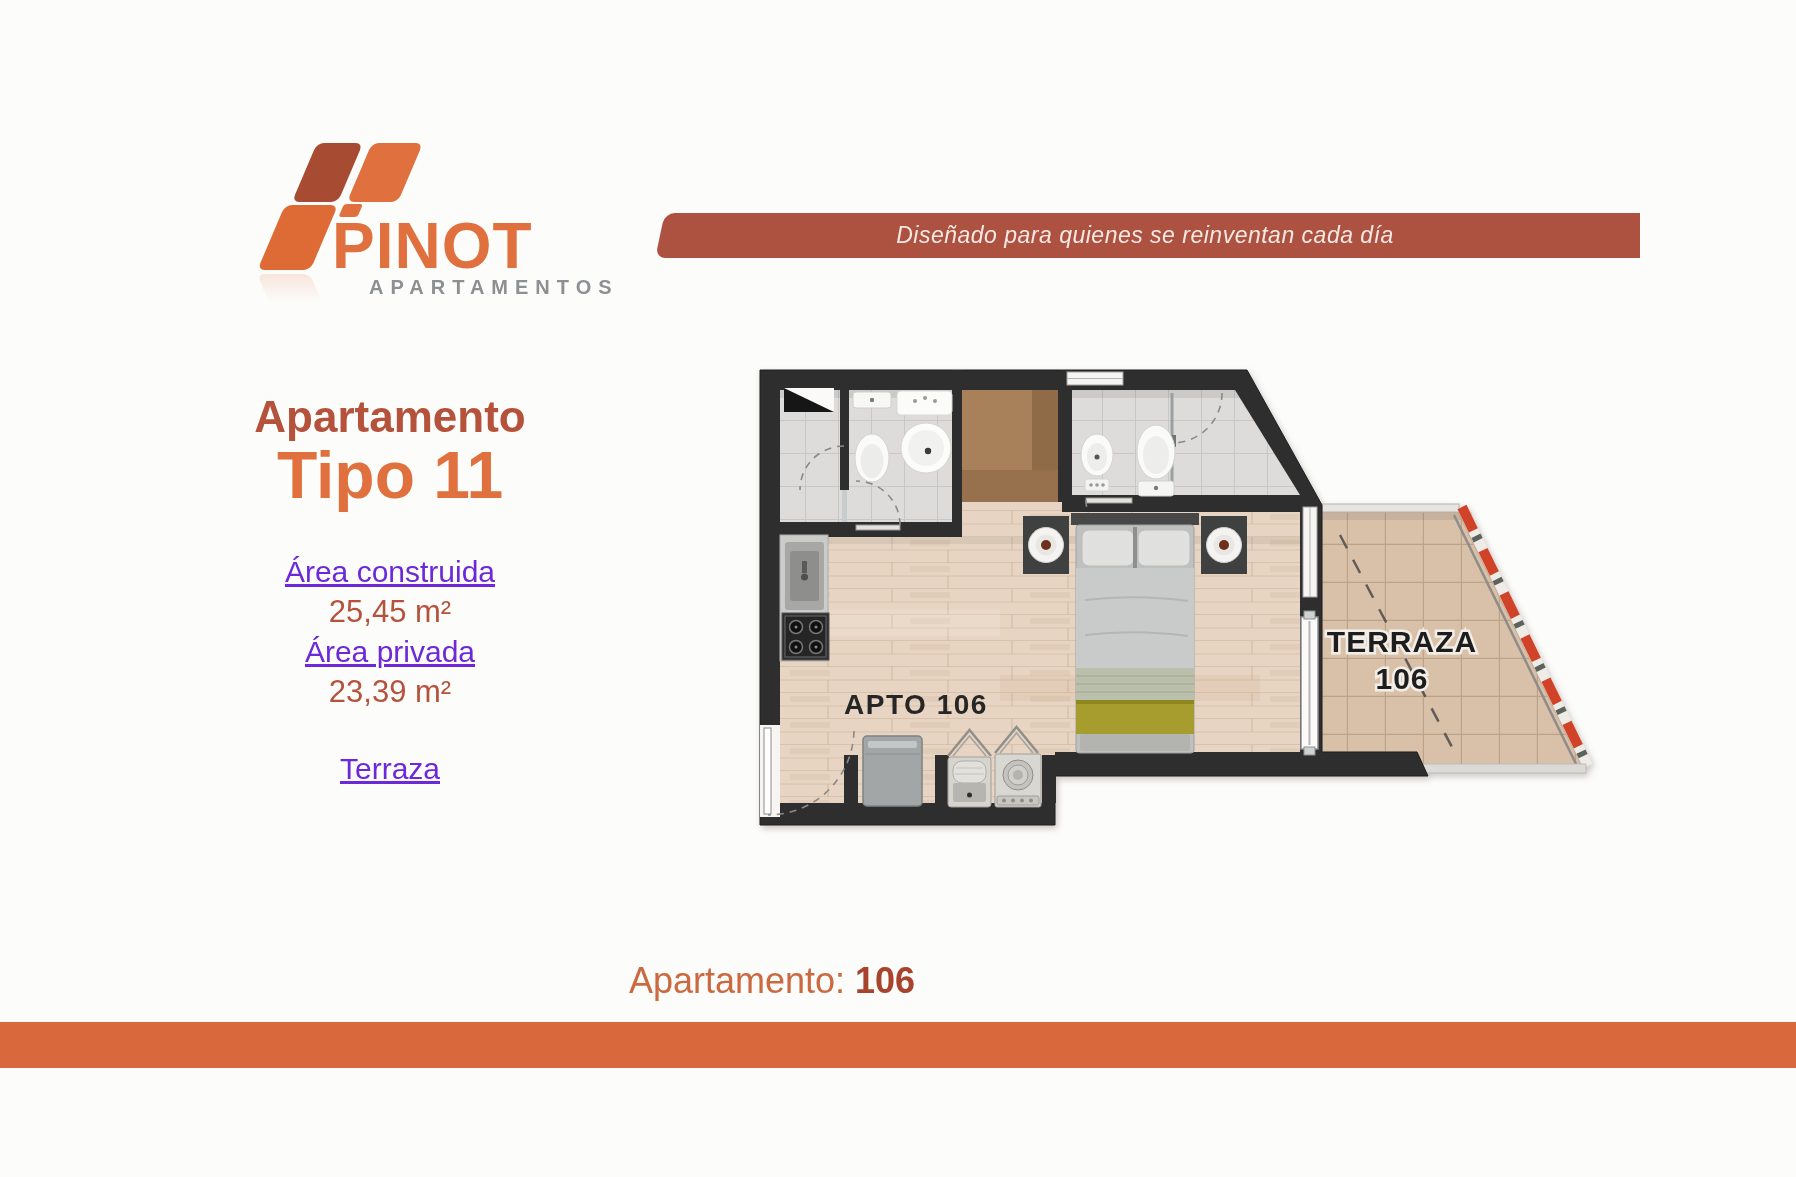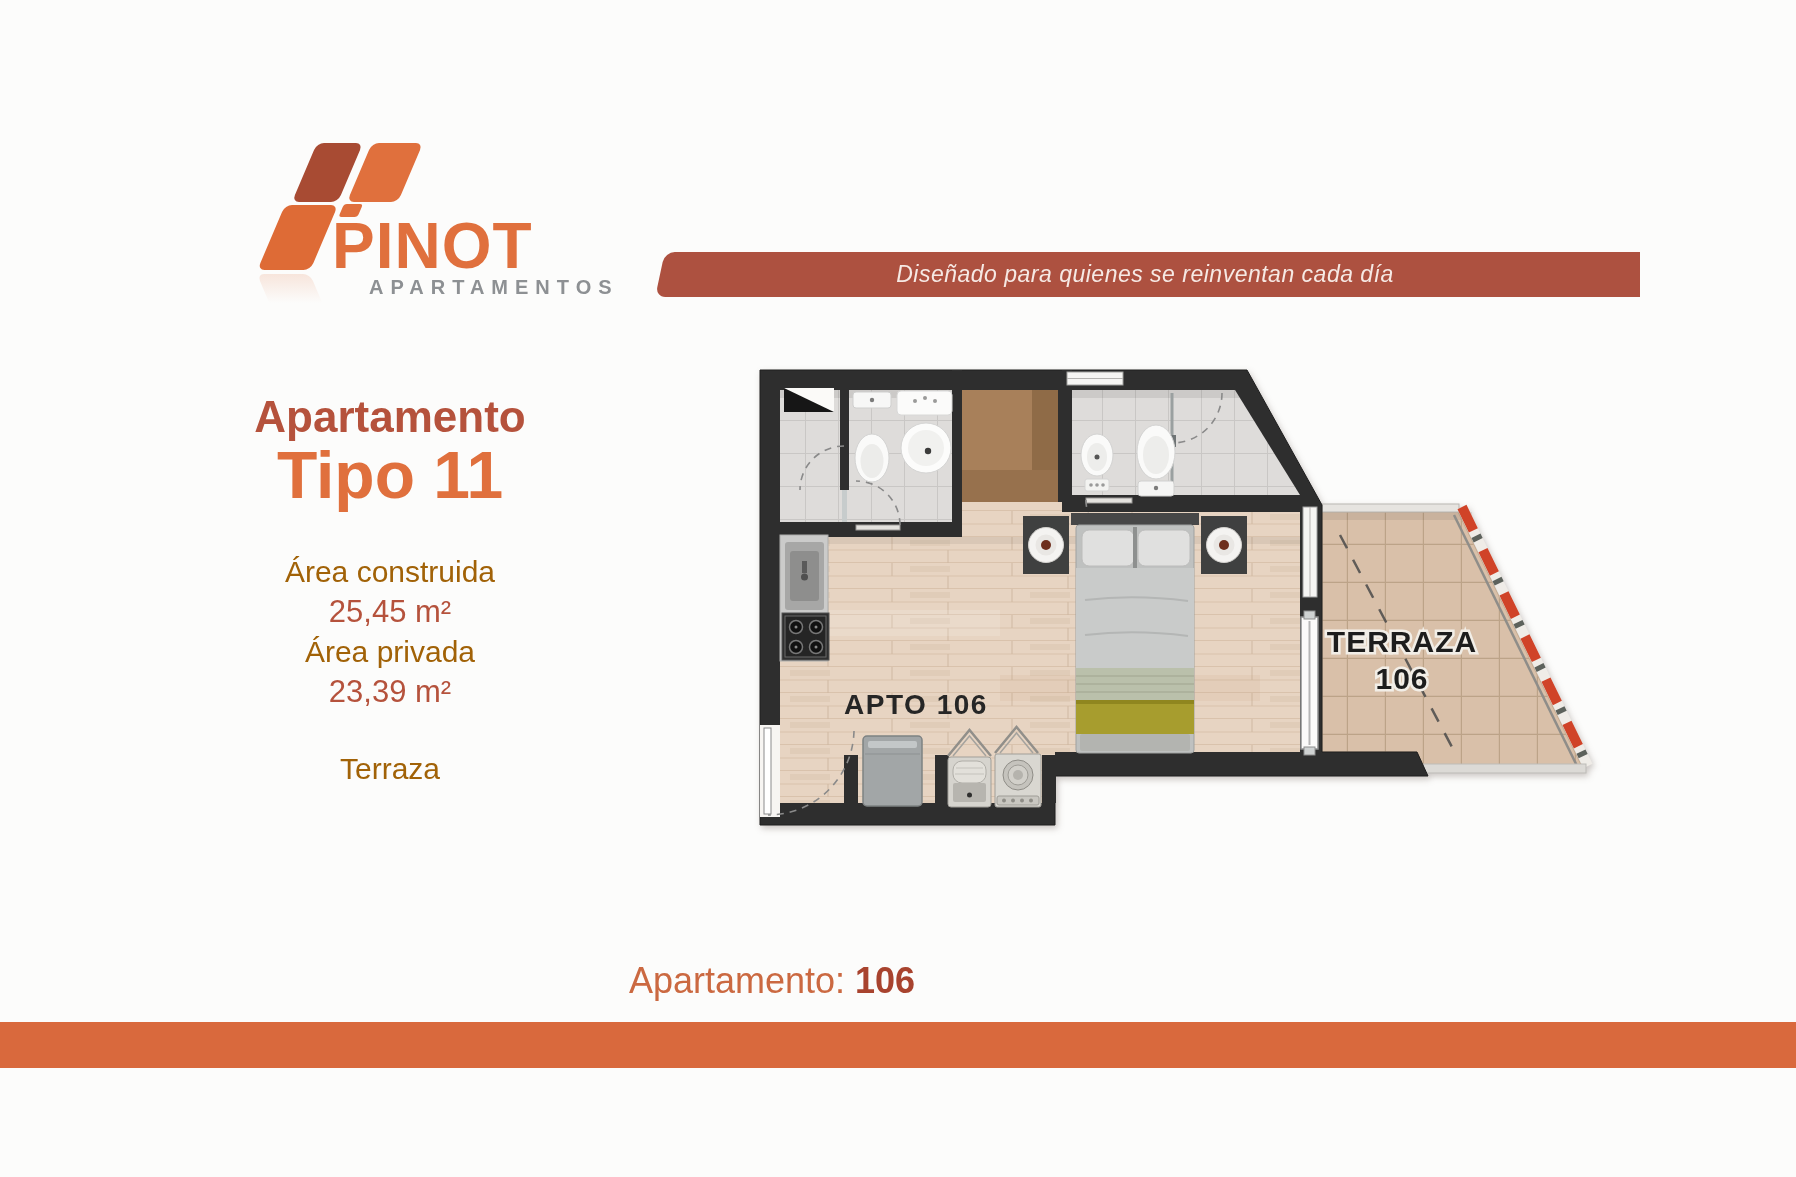--- a/index.html
+++ b/index.html
@@ -12,31 +12,31 @@
   .ls3{left:285px;top:205px;width:53px;height:65px;background:#de6b36;}
   .ls4{left:344px;top:204px;width:19px;height:13px;background:#e0703d;border-radius:3px;}
   .ls-reflect{left:257px;top:274px;width:53px;height:34px;border-radius:7px;
       background:linear-gradient(to bottom,#de6b36 0%,rgba(222,107,54,0) 85%);
       opacity:.16;transform:skewX(23deg);transform-origin:0 0;position:absolute;}
   .logo-name{position:absolute;left:332px;top:214px;font-size:64px;font-weight:700;
       color:#e0703d;letter-spacing:1px;line-height:1;}
   .logo-sub{position:absolute;left:369px;top:277px;font-size:20px;font-weight:600;
       color:#8d9093;letter-spacing:7px;line-height:1;}
   
-  .banner{position:absolute;left:650px;top:213px;width:990px;height:45px;overflow:hidden;margin-top:39px;}
+  .banner{position:absolute;left:650px;top:213px;width:990px;height:45px;overflow:hidden;}
   .banner-bg{position:absolute;left:10px;top:0;right:-60px;bottom:0;background:#ad5140;
       border-radius:10px 4px 4px 10px;transform:skewX(-12deg);}
   .banner-text{position:absolute;left:0;right:0;top:0;height:45px;line-height:45px;
       text-align:center;font-style:italic;font-size:23px;color:#f6e9e4;letter-spacing:.5px;}
   
   .info{position:absolute;left:188px;top:394px;width:404px;text-align:center;}
   .info-title1{font-size:44px;font-weight:700;color:#b5523c;line-height:1.04;}
   .info-title2{font-size:66px;font-weight:700;color:#e0703d;line-height:1.0;margin-top:2px;text-align:center;}
   .info-block{margin-top:44px;}
-  .info-label{font-size:30px;color:#a16207;line-height:40px;}
+  .info-label{font-size:30px;color:#6d28d9;line-height:40px;text-decoration:underline;}
   .info-value{font-size:31px;font-weight:400;color:#b5523c;line-height:40px;}
   .info-block2{margin-top:37px;}
   
   .plan{position:absolute;left:740px;top:355px;width:880px;height:490px;}
   .plan svg{filter:drop-shadow(2px 3px 3px rgba(60,40,30,.25));font-family:"Liberation Sans",sans-serif;}
   
   .footer-caption{position:absolute;left:0;top:960px;width:1544px;text-align:center;
       font-size:36px;color:#cb6941;}
   .footer-caption b{color:#a8432e;font-weight:700;}
   .bottom-bar{position:absolute;left:0;top:1022px;width:1796px;height:46px;background:#d9693d;}

